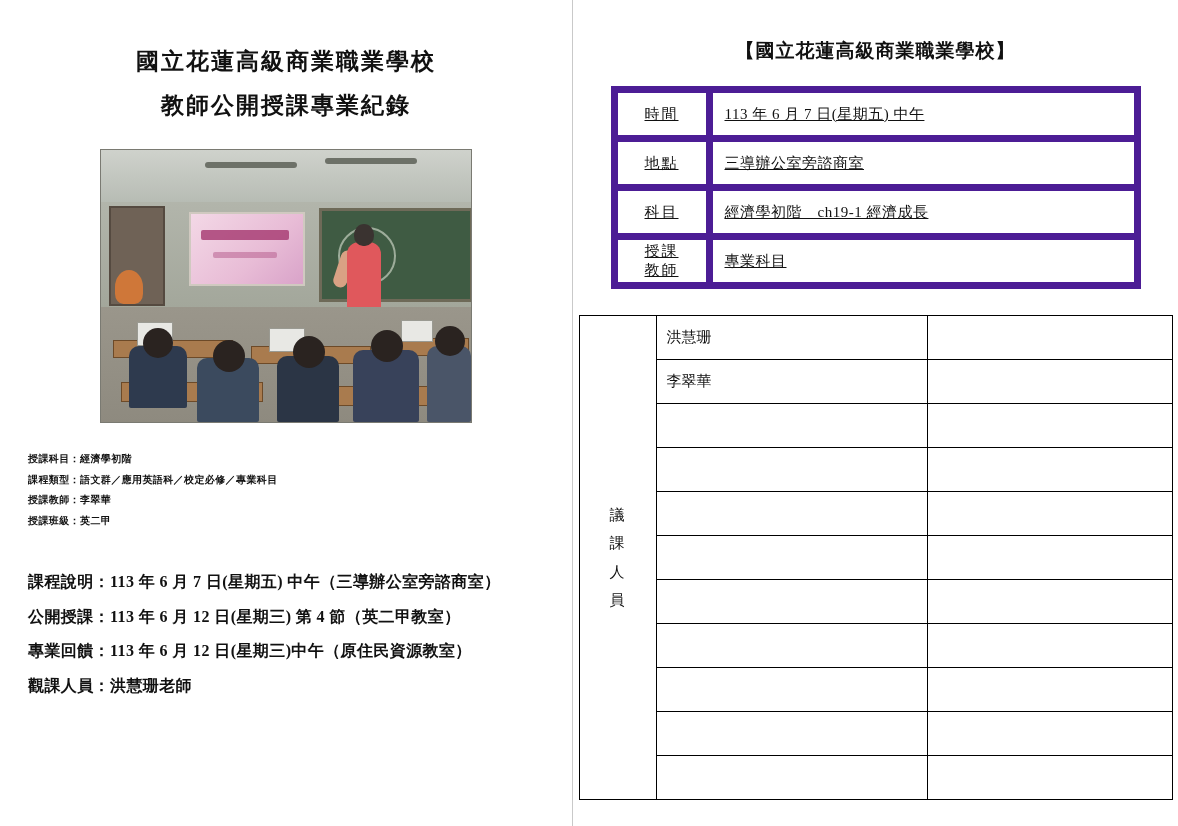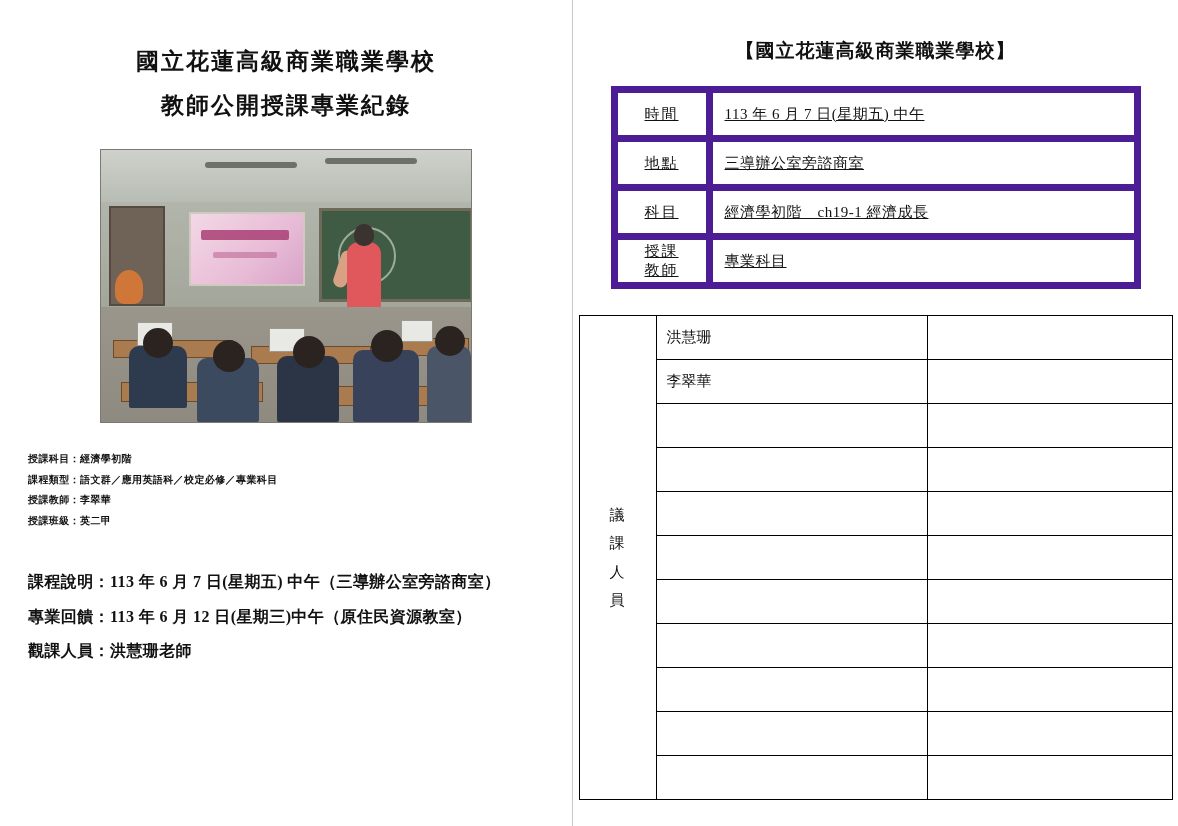--- a/index.html
+++ b/index.html
@@ -263,20 +263,21 @@
 
     <div class="info-block">
       <div class="row">授課科目：經濟學初階</div>
       <div class="row">課程類型：語文群／應用英語科／校定必修／專業科目</div>
       <div class="row">授課教師：李翠華</div>
       <div class="row">授課班級：英二甲</div>
     </div>
 
     <div class="note-block">
       <div class="row">課程說明：113 年 6 月 7 日(星期五) 中午（三導辦公室旁諮商室）</div>
+      <div class="row">公開授課：113 年 6 月 12 日(星期三) 第 4 節（英二甲教室）</div>
       <div class="row">專業回饋：113 年 6 月 12 日(星期三)中午（原住民資源教室）</div>
       <div class="row">觀課人員：洪慧珊老師</div>
     </div>
   </div>
 
   <div class="divider"></div>
 
   <div class="col-right">
 
     <div class="sheet-title">【國立花蓮高級商業職業學校】</div>

